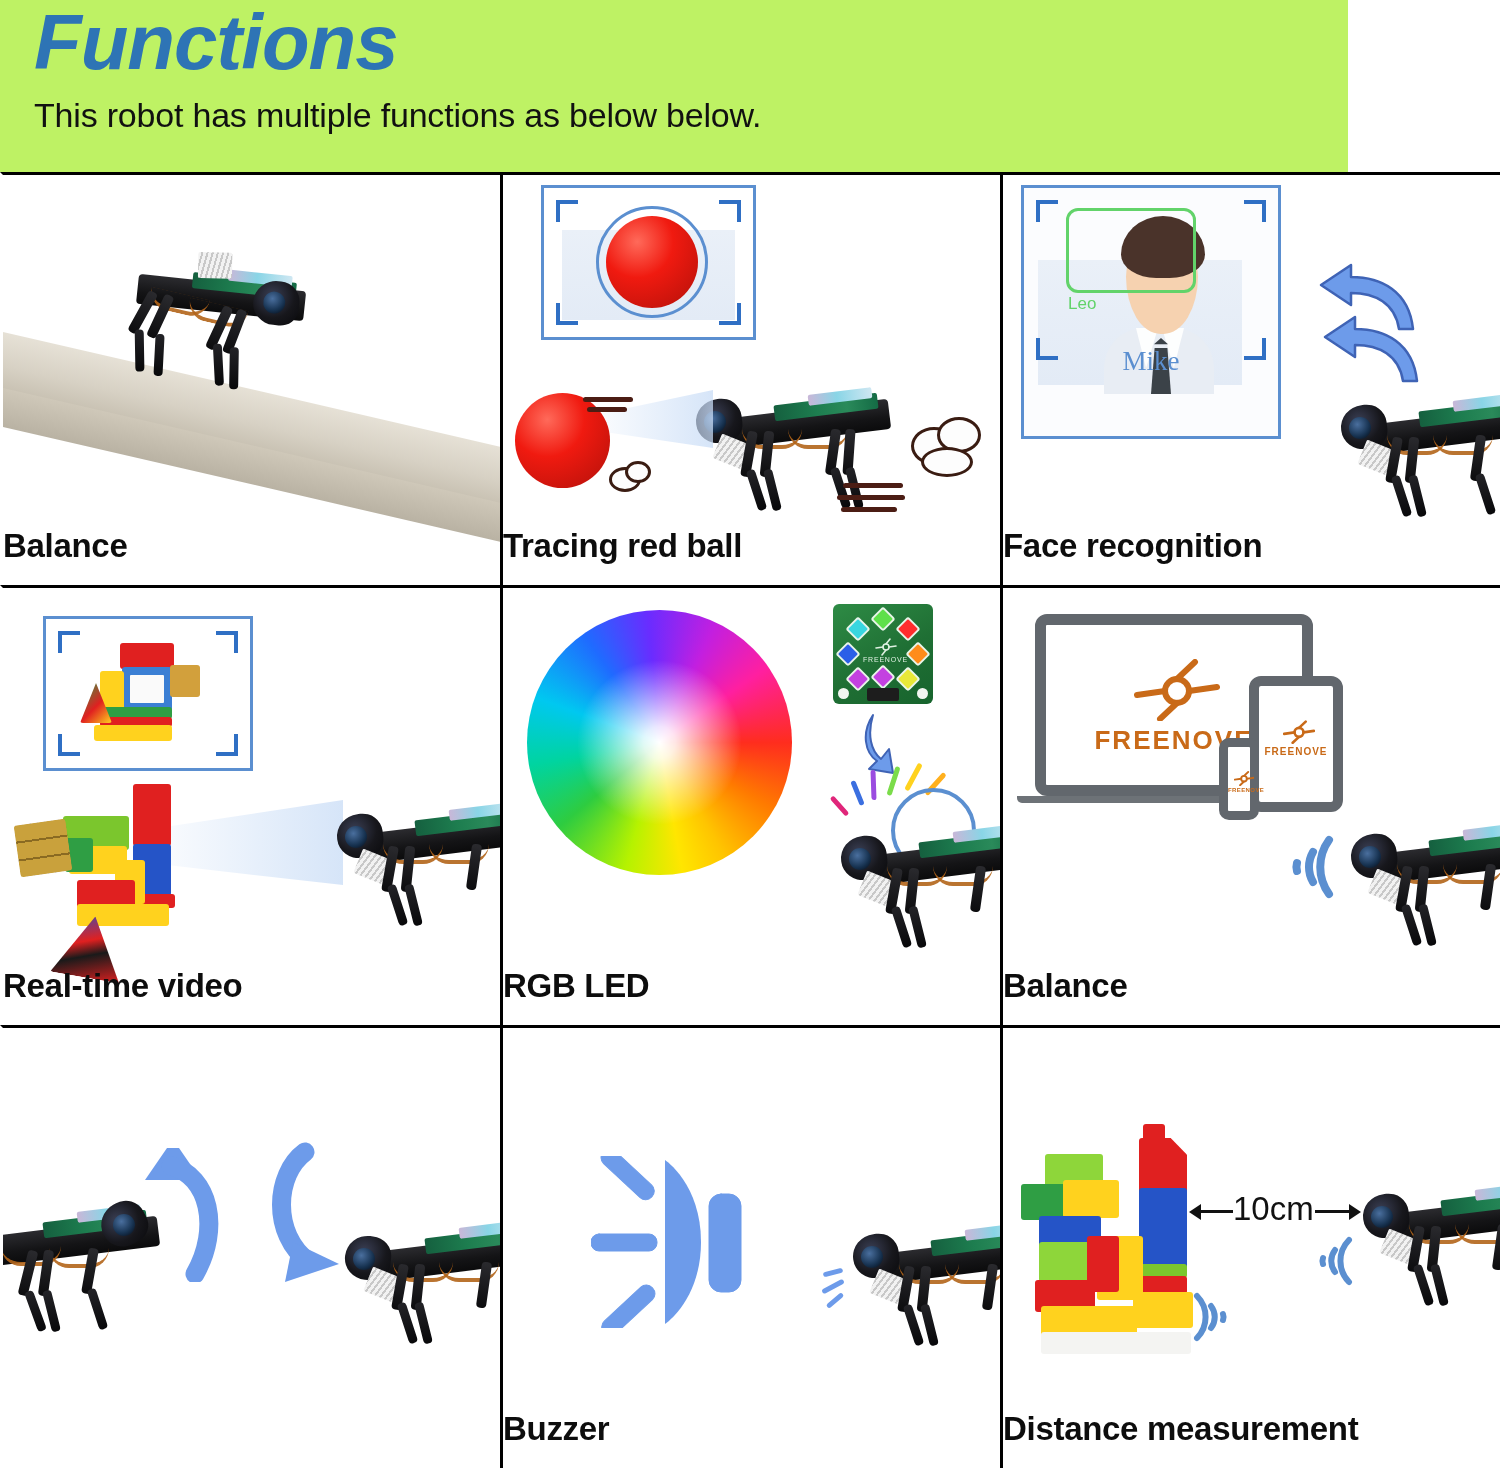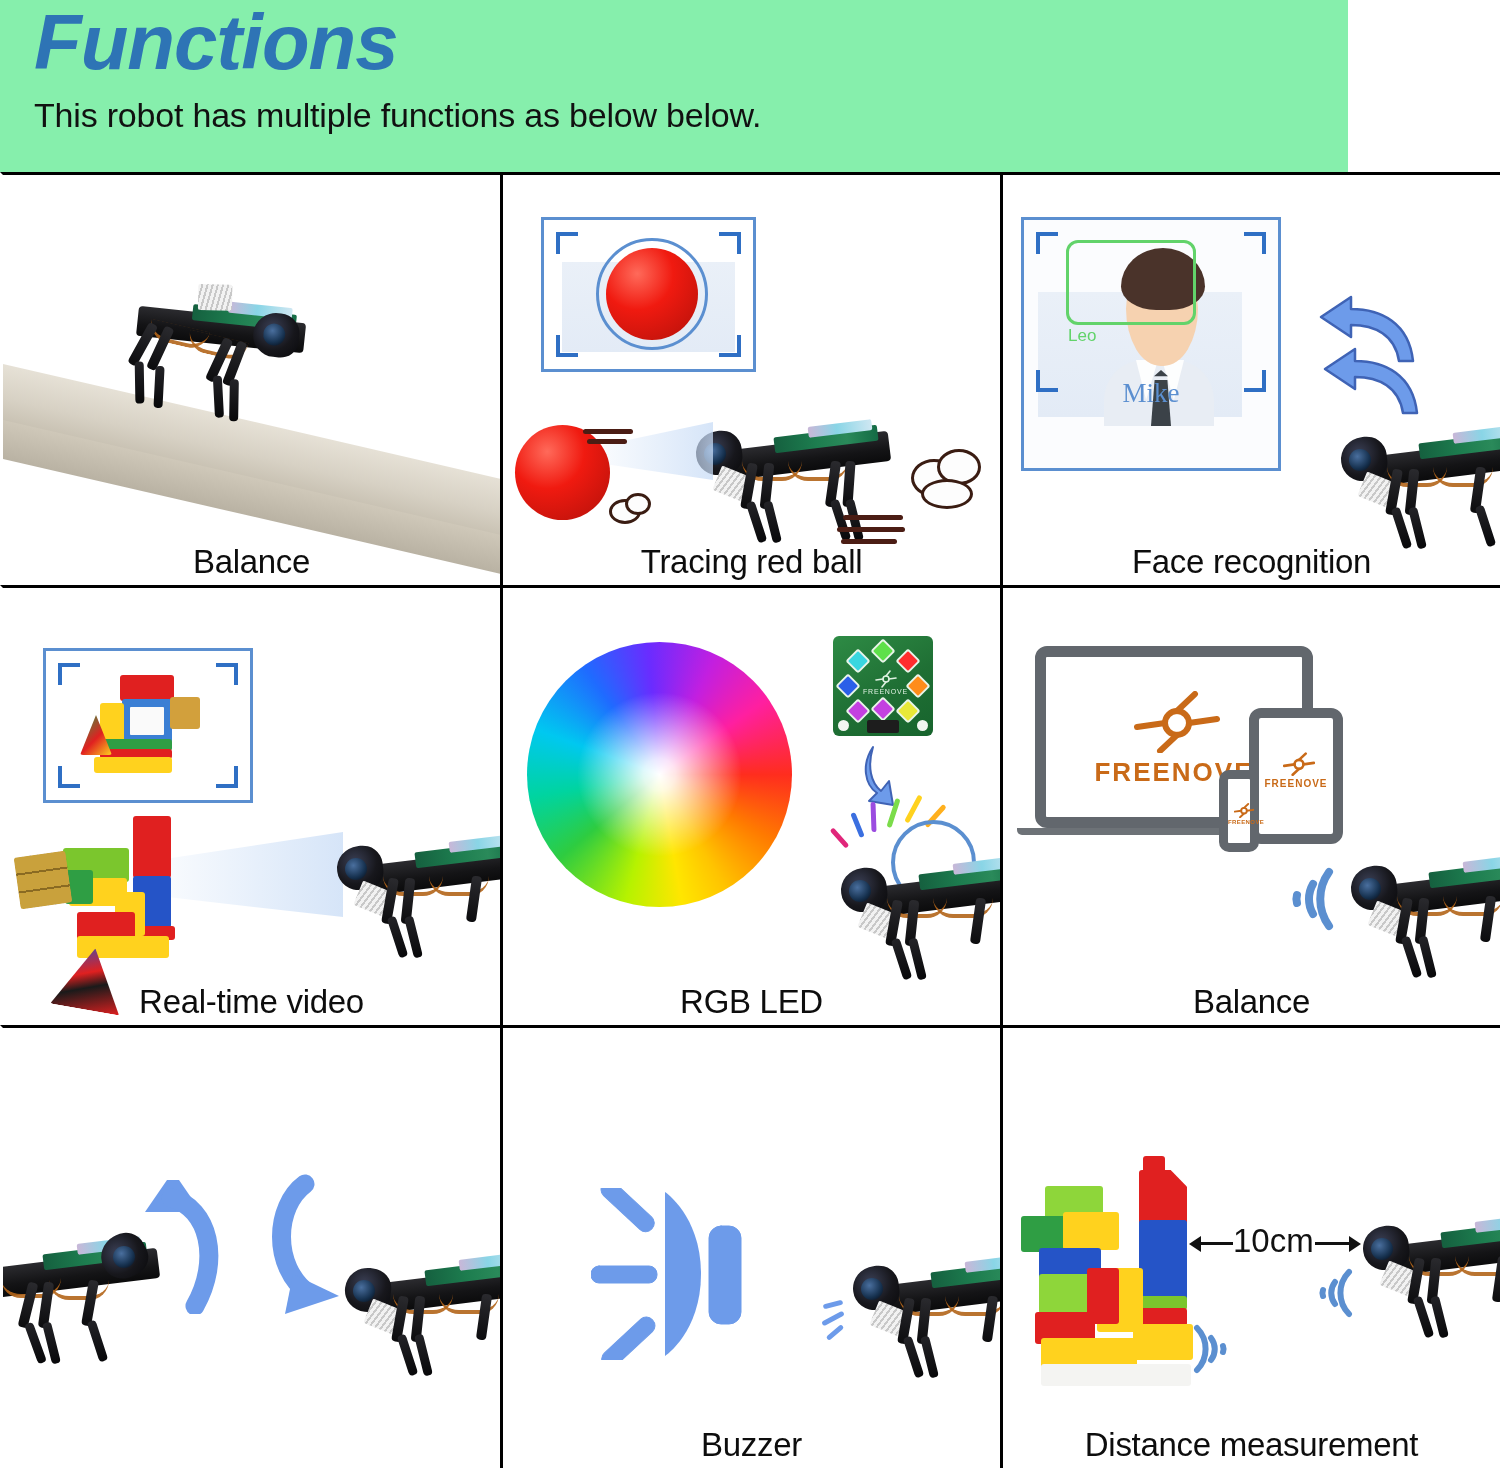--- a/index.html
+++ b/index.html
@@ -2,21 +2,21 @@
 <html><head>
 <meta charset="utf-8">
 <style>
   * { box-sizing: border-box; margin: 0; padding: 0; }
   html, body {
     width: 1500px; height: 1468px;
     background: #ffffff;
     font-family: "Liberation Sans", sans-serif;
     overflow: hidden;
   }
-  .page { position: relative; width: 1348px; height: 1468px; background:#86efac; }
+  .page { position: relative; width: 1348px; height: 1468px; background:#bef264; }
 
   
   .header { padding: 4px 0 0 34px; }
   .title {
     font-size: 78px;
     font-style: italic;
     font-weight: 700;
     color: #2E74B5;
     line-height: 0.98;
     letter-spacing: -1px;
@@ -44,28 +44,28 @@
     border-top: 3px solid #000;
     border-left: 3px solid #000;
     margin-right: -3px;
     margin-bottom: -3px;
     overflow: hidden;
     background: #fff;
   }
   .cell.edge-left  { border-left-color: transparent; }
   .cell.edge-right { border-right-color: transparent; }
   .cell.edge-bottom{ border-bottom-color: transparent; }
-  .stage { position:absolute; inset:0;margin-top:32px; }
+  .stage { position:absolute; inset:0; }
   .caption {
     position: absolute;
-    left: 0; right: 0; bottom: 4px;
-    text-align: center;
+    left: 0; right: 0; bottom: 20px;
     font-size: 33px;
     color: #0d0d0d;
     letter-spacing: -0.3px;
+    font-weight: bold;
   }
 
   
   .robot { position:absolute; width:210px; height:150px; }
   .robot .body {
     position:absolute; left:34px; top:36px; width:168px; height:30px;
     background: linear-gradient(180deg,#2b2b2f 0%, #141416 60%, #0b0b0c 100%);
     border-radius: 4px;
     transform: rotate(-7deg);
   }

